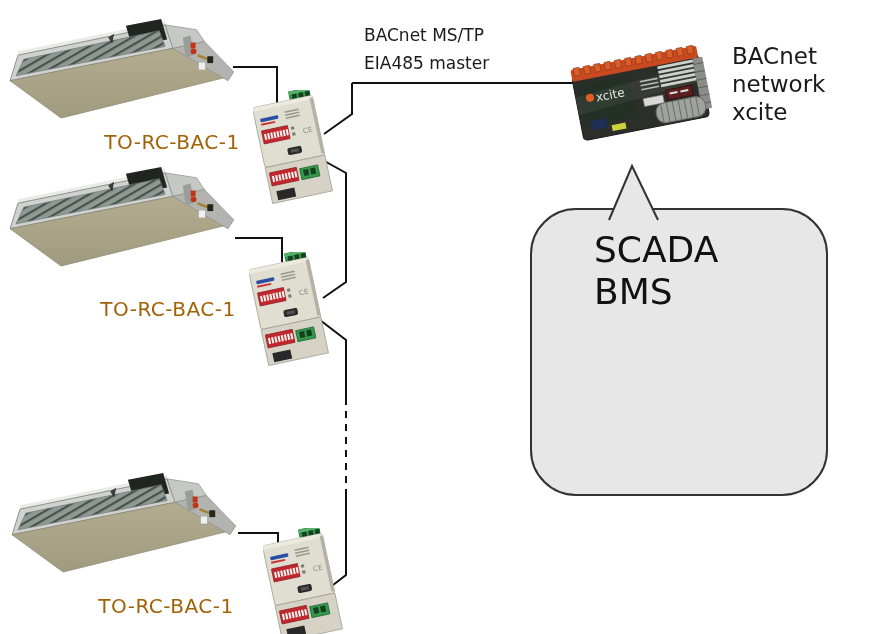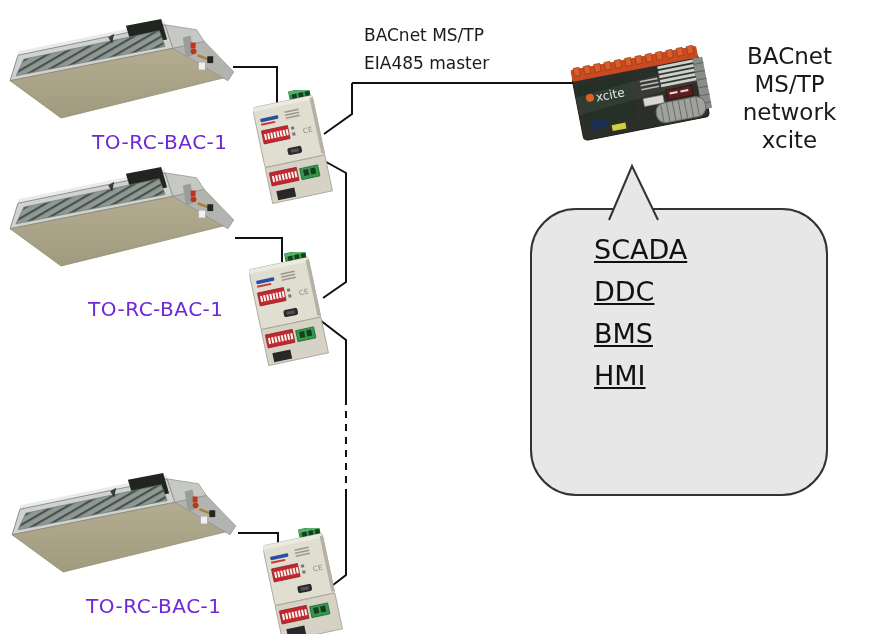--- a/index.html
+++ b/index.html
@@ -8,40 +8,40 @@
     font-family:"DejaVu Sans","Liberation Sans",sans-serif;color:var(--text,#1a1a1a);
   }
   .abs{position:absolute;}
   svg{display:block;}
   .wire-layer{position:absolute;left:0;top:0;width:880px;height:634px;z-index:1;}
   .wire{fill:none;stroke:var(--wire,#111);stroke-width:2;stroke-linejoin:miter;}
   .wire.dashed{stroke-dasharray:7 6;}
   .device{z-index:2;}
   .device svg{overflow:visible;}
   .unit-label{
-    position:absolute;width:160px;font-size:20px;color:#6d28d9;
+    position:absolute;width:160px;text-align:center;font-size:20px;color:#a16207;
     letter-spacing:0.5px;z-index:3;white-space:nowrap;
   }
   .net-label{
     position:absolute;left:364px;top:21px;font-size:17px;line-height:28px;
     color:var(--text,#1a1a1a);z-index:3;white-space:nowrap;
   }
   .master-label{
-    position:absolute;left:732px;top:42px;width:115px;text-align:center;
+    position:absolute;left:732px;top:42px;width:115px;
     font-size:23px;line-height:28px;color:var(--text,#1a1a1a);z-index:3;
   }
   .bubble{
     position:absolute;left:530px;top:208px;width:298px;height:288px;
     background:var(--bubble_fill,#e7e7e7);
     border:2px solid var(--bubble_border,#333);
     border-radius:46px;box-sizing:border-box;z-index:2;
   }
   .bubble-text{
     position:absolute;left:594px;top:229px;z-index:4;
-    font-size:27px;line-height:42px;color:#111;white-space:nowrap;text-decoration:underline;
+    font-size:36px;line-height:42px;color:#111;white-space:nowrap;
   }
   .bubble-tail{position:absolute;left:0;top:0;width:880px;height:634px;z-index:3;pointer-events:none;}
   .tail-path{fill:var(--bubble_fill,#e7e7e7);stroke:var(--bubble_border,#333);stroke-width:2;}
   .c-red{fill:var(--gateway_red,#c1272d);}
   .c-green{fill:var(--gateway_green,#35984c);}
   .c-orange{fill:var(--master_orange,#c94a20);}
 </style>
 </head>
 <body>
 
@@ -241,29 +241,26 @@
   <div class="unit-label" style="left:88px;top:297px">TO-RC-BAC-1</div>
   <div class="unit-label" style="left:86px;top:594px">TO-RC-BAC-1</div>
 
   <div class="net-label">
     <div>BACnet MS/TP</div>
     <div>EIA485 master</div>
   </div>
 
   <div class="master-label">
     <div>BACnet</div>
-    <div>MS/TP</div>
     <div>network</div>
     <div>xcite</div>
   </div>
 
   <div class="bubble"></div>
   <svg class="bubble-tail" viewBox="0 0 880 634">
     <path class="tail-path" d="M609,220 L632,166 L658,220"></path>
   </svg>
   <div class="bubble-text">
     <div>SCADA</div>
-    <div>DDC</div>
     <div>BMS</div>
-    <div>HMI</div>
   </div>
 
 </div>
 
 </body></html>

